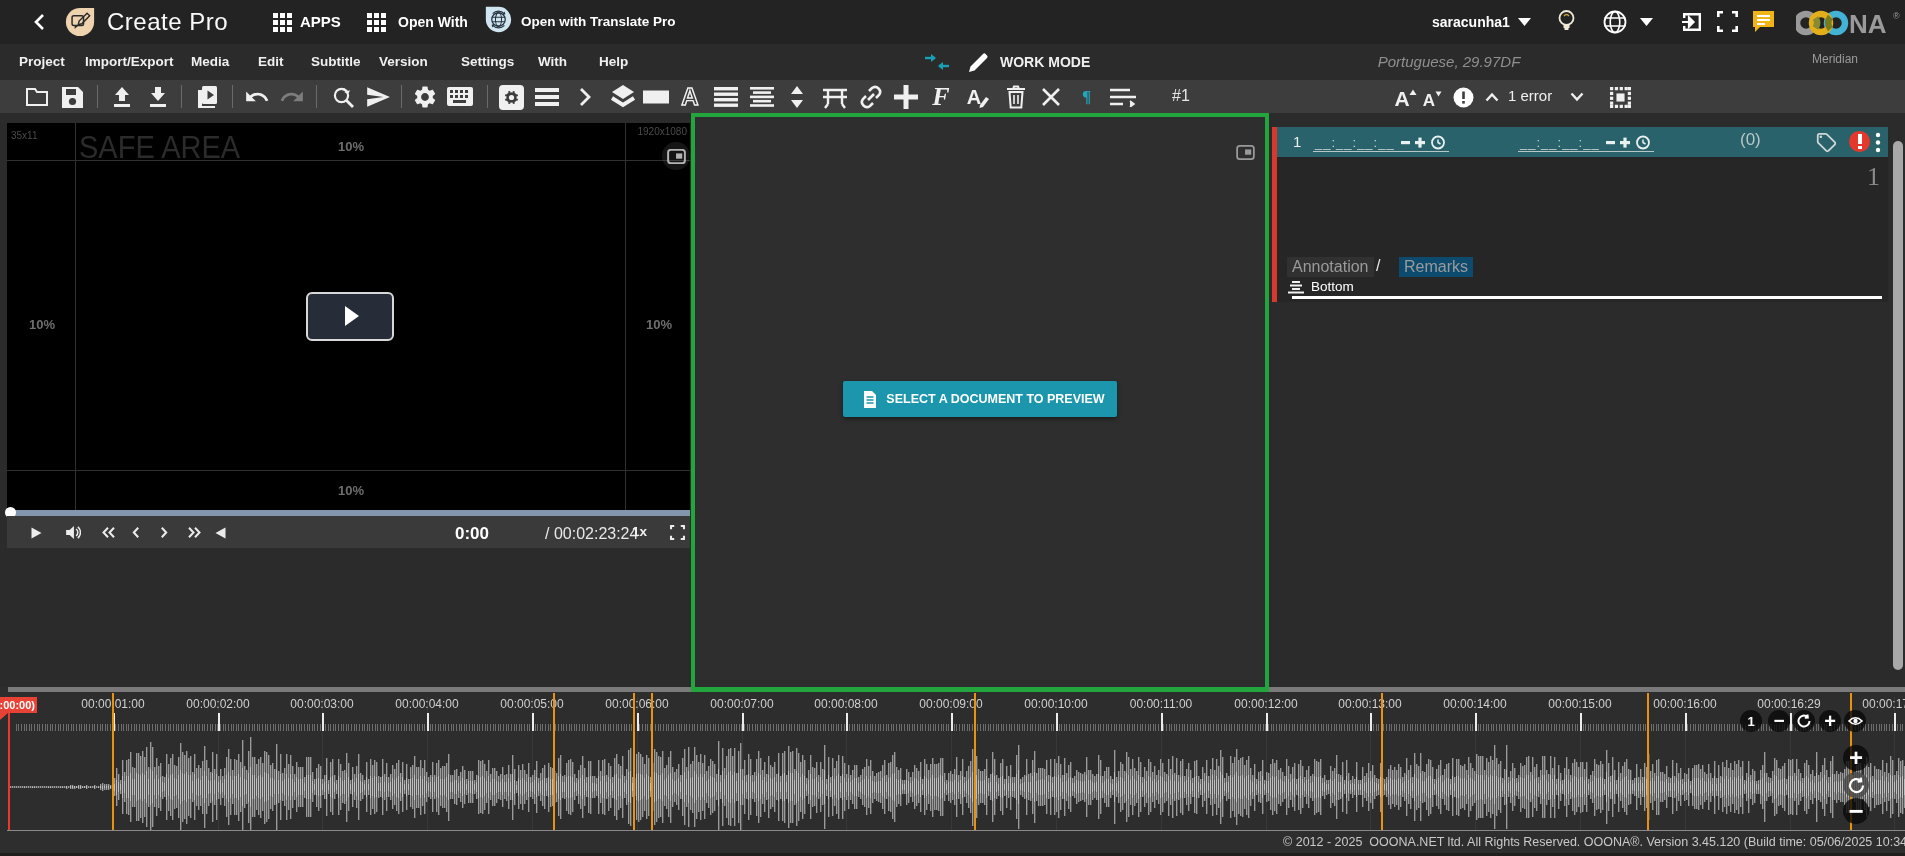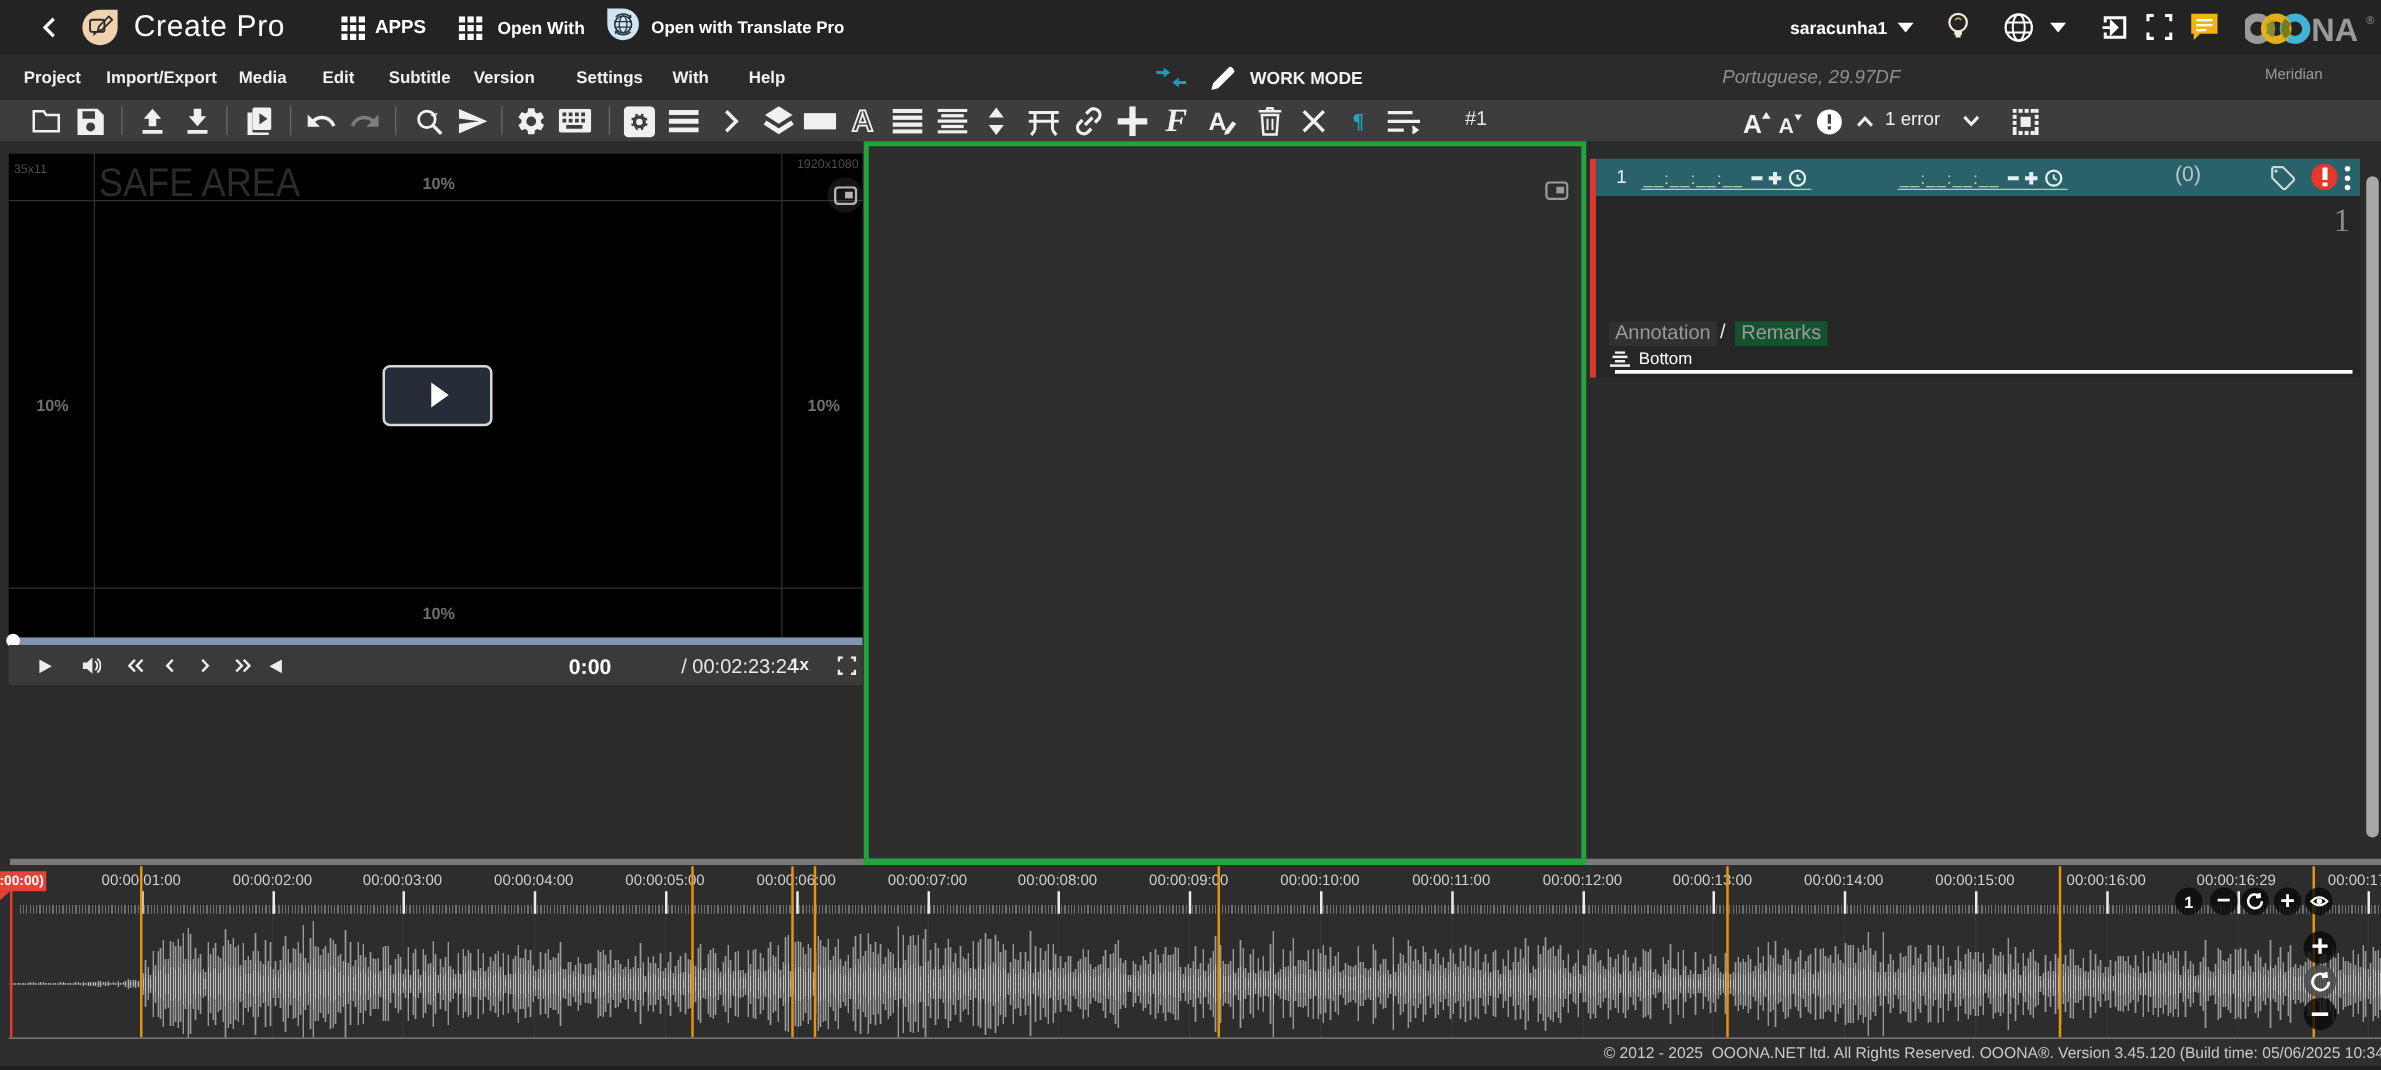--- a/index.html
+++ b/index.html
@@ -488,20 +488,24 @@
           <path d="M14.9 11.5 V14.9 H11.5"></path>
           <path d="M4.5 14.9 H1.1 V11.5"></path>
         </g>
       </svg>
 </div>
 <div id="cpanel"></div>
 <div class="abs" style="left:1236px;top:145px;width:19px;height:15px"><svg width="19" height="15" viewBox="0 0 21 17">
         <rect x="1" y="1" width="19" height="15" rx="3" fill="none" stroke="#9a9a9a" stroke-width="2"></rect>
         <rect x="10" y="5" width="7" height="6" fill="#9a9a9a"></rect>
       </svg></div>
+<div id="selbtn"><svg style="margin-right:9px" width="14" height="17" viewBox="0 0 14 17">
+        <path d="M1 0 h8 l4 4 v13 h-12 z" fill="#fff"></path>
+        <path d="M3.5 6 h7 M3.5 9 h7 M3.5 12 h7" stroke="#1b96ac" stroke-width="1.4"></path>
+      </svg>SELECT A DOCUMENT TO PREVIEW</div>
 <div id="redstrip"></div>
 <div id="cardhdr">
  <div class="abs" style="left:16px;top:6px;color:#eee;font-size:15px">1</div>
  <div class="tcph" style="left:38px">__:__:__:__</div>
  <div class="tcu" style="left:36px;width:136px"></div>
  <svg class="abs" style="left:124px;top:8px" width="46" height="15" viewBox="0 0 46 15">
         <g fill="#e8f0f0">
           <rect x="0" y="6" width="9" height="3.2"></rect>
           <rect x="14" y="6" width="10" height="3.2"></rect>
           <rect x="17.4" y="2.6" width="3.2" height="10"></rect>
@@ -531,21 +535,21 @@
  <svg class="abs" style="left:598px;top:5px" width="6" height="21" viewBox="0 0 6 21">
         <circle cx="3" cy="3" r="2.2" fill="#fff"></circle>
         <circle cx="3" cy="10.5" r="2.2" fill="#fff"></circle>
         <circle cx="3" cy="18" r="2.2" fill="#fff"></circle>
       </svg>
 </div>
 <div id="cardbody">
  <div class="abs" style="left:590px;top:5px;color:#8a8a8a;font-size:26px;font-family:'Liberation Serif',serif">1</div>
  <div class="abs" style="left:10px;top:100px;background:#313131;color:#9a9a9a;font-size:16px;padding:1px 5px">Annotation</div>
  <div class="abs" style="left:99px;top:100px;color:#e8e8e8;font-size:16px">/</div>
- <div class="abs" style="left:111px;top:100px;background:#14532d;color:#9a9a9a;font-size:16px;padding:1px 5px">Remarks</div>
+ <div class="abs" style="left:122px;top:100px;background:#0c4a6e;color:#9a9a9a;font-size:16px;padding:1px 5px">Remarks</div>
  <svg class="abs" style="left:11px;top:124px" width="16" height="13" viewBox="0 0 16 13">
         <g fill="#f0f0f0">
           <rect x="4" y="0" width="8" height="2"></rect>
           <rect x="2" y="3.5" width="12" height="2"></rect>
           <rect x="4" y="7" width="8" height="2"></rect>
           <rect x="0" y="10.5" width="16" height="2"></rect>
         </g>
       </svg>
  <div class="abs" style="left:34px;top:122px;color:#fff;font-size:13.5px;font-weight:normal">Bottom</div>
  <div class="abs" style="left:15px;top:139px;width:590px;height:2.5px;background:#fff"></div>

